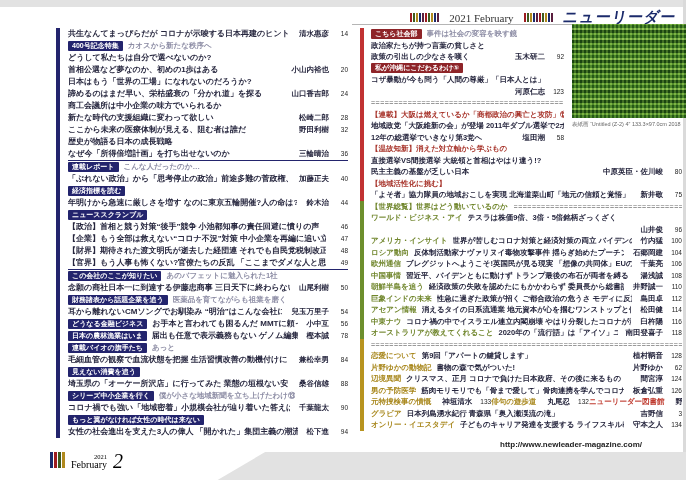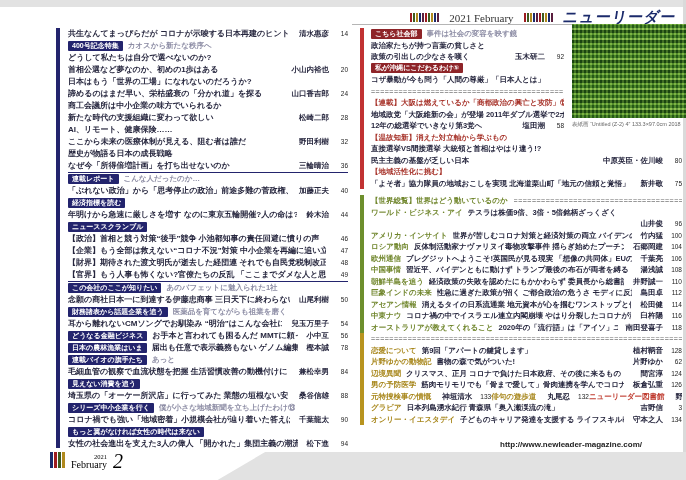--- a/index.html
+++ b/index.html
@@ -139,23 +139,20 @@
         <div class="row">
           <span class="txt">商工会議所は中小企業の味方でいられるか</span>
         </div>
         <div class="row">
           <span class="txt">新たな時代の支援組織に変わって欲しい</span>
           <span class="sp"></span>
           <span class="auth">松崎二郎</span>
           <span class="pg">28</span>
         </div>
         <div class="row">
-          <span class="txt">AI、リモート、健康保険……</span>
-        </div>
-        <div class="row">
           <span class="txt">ここから未来の医療体制が見える、阻む者は誰だ</span>
           <span class="sp"></span>
           <span class="auth">野田利樹</span>
           <span class="pg">32</span>
         </div>
         <div class="row">
           <span class="txt">歴史が物語る日本の成長戦略</span>
         </div>
         <div class="row rule-after">
           <span class="txt">なぜ今「所得倍増計画」を打ち出せないのか</span>
@@ -296,20 +293,25 @@
             <span class="auth">玉木研二</span>
             <span class="pg">92</span>
           </div>
           <div class="row narrow">
             <span class="badge maroon">私が沖縄にこだわるわけ⑤</span>
           </div>
           <div class="row narrow">
             <span class="txt">コザ暴動が今も問う「人間の尊厳」「日本人とは」</span>
           </div>
           <div class="row narrow">
+            <span class="sp"></span>
+            <span class="auth">河原仁志</span>
+            <span class="pg">123</span>
+          </div>
+          <div class="row narrow">
             <span class="dashline">==========================================================================================</span>
           </div>
           <div class="row narrow">
             <span class="txt txt-red">【連載】大阪は燃えているか「商都政治の興亡と攻防」⑬</span>
           </div>
           <div class="row narrow">
             <span class="txt">地域政党「大阪維新の会」が登場 2011年ダブル選挙で2ポスト独占</span>
           </div>
           <div class="row narrow">
             <span class="txt">12年の総選挙でいきなり第3党へ</span>
@@ -332,21 +334,21 @@
           <div class="row">
             <span class="txt txt-red">【地域活性化に挑む】</span>
           </div>
           <div class="row">
             <span class="txt">「よそ者」協力隊員の地域おこしを実現 北海道栗山町「地元の信頼と覚悟」</span>
             <span class="sp"></span>
             <span class="auth">新井敬</span>
             <span class="pg">75</span>
           </div>
         </div>
-        <div class="group" style="border-left-color: rgb(109, 143, 45); margin-top: 6px;">
+        <div class="group" style="border-left-color: rgb(109, 143, 45);">
           <div class="row">
             <span class="txt txt-olive">【世界総覧】世界はどう動いているのか</span>
             <span class="dashfill">============================================================</span>
           </div>
           <div class="row">
             <span class="lbl lbl-green">ワールド・ビジネス・アイ</span>
             <span class="txt">テスラは株価9倍、3倍・5倍銘柄ざっくざく</span>
           </div>
           <div class="row">
             <span class="sp"></span>

